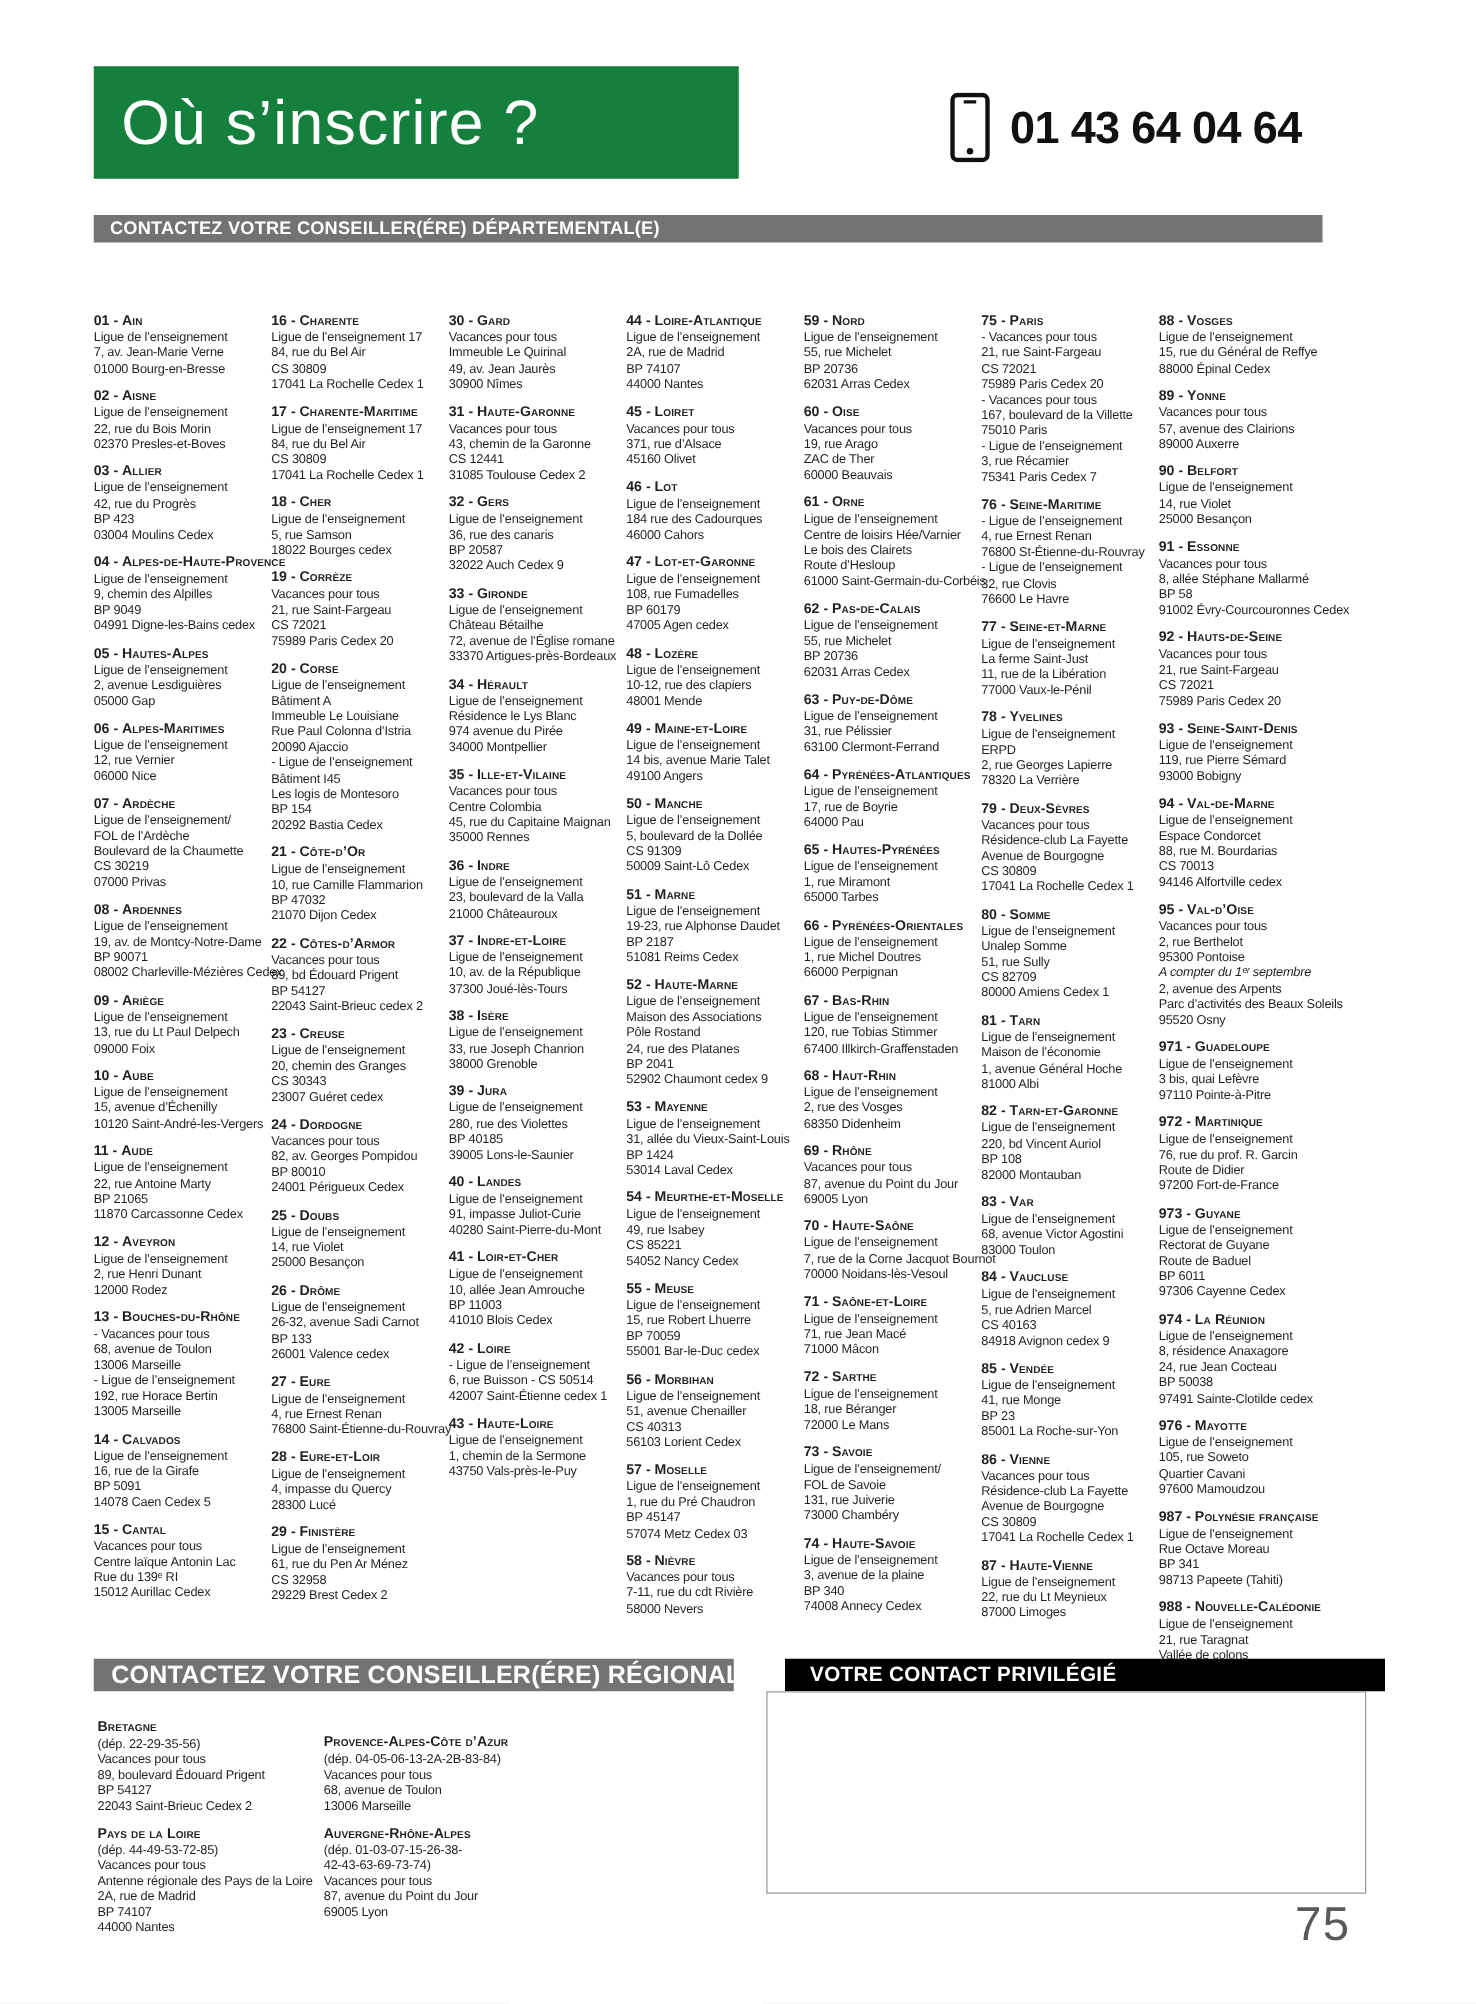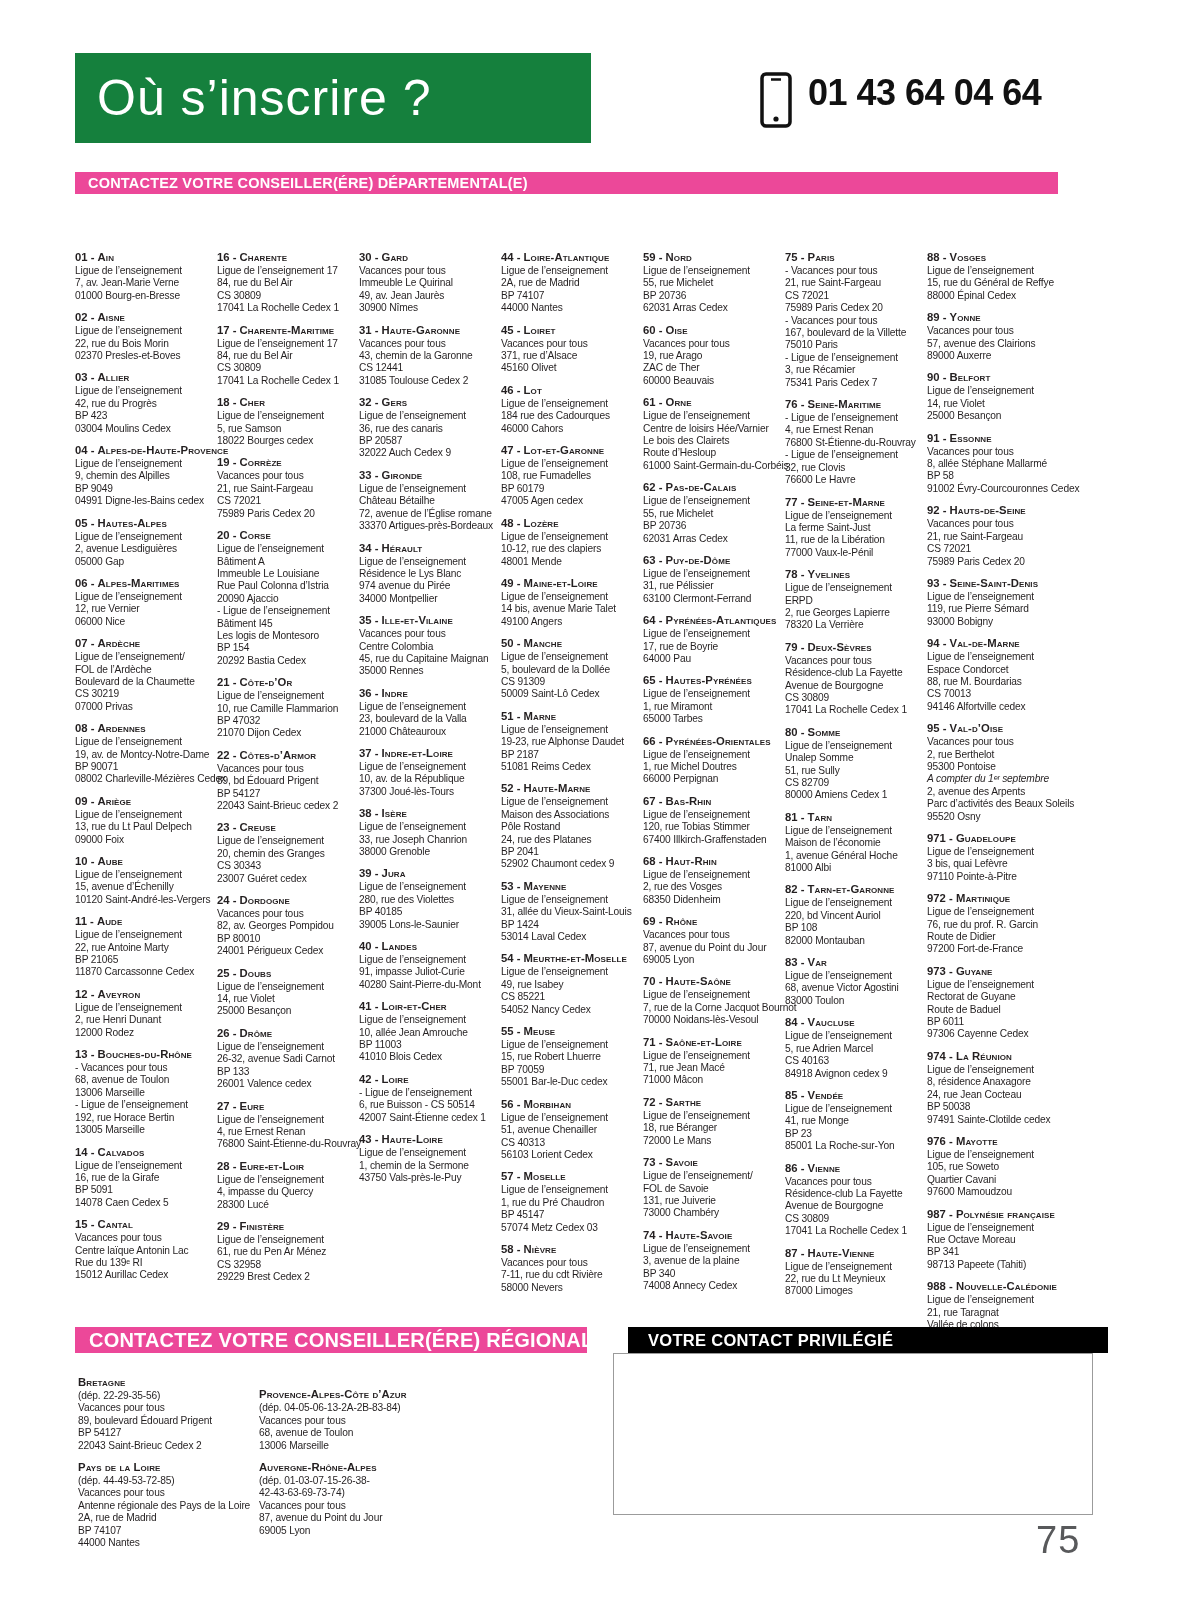--- a/index.html
+++ b/index.html
@@ -10,33 +10,33 @@
   }
   
   .title-banner {
     position:absolute; left:75px; top:53px; width:516px; height:90px;
     background:#15803d; color:#ffffff;
     display:flex; align-items:center; padding-left:22px; box-sizing:border-box;
     font-size:50px; letter-spacing:1px; font-weight:400;
   }
   .phone-row {
     position:absolute; left:760px; top:72px; height:60px;
-    display:flex; align-items:flex-start; gap:16px;
+    display:flex; align-items:center; gap:16px;
   }
   .phone-icon svg { display:block; }
   .phone-number {
     font-size:36px; font-weight:bold; letter-spacing:-0.5px; color:#111111;
     white-space:nowrap;
   }
   
   .bar {
     position:absolute; box-sizing:border-box; color:#ffffff; font-weight:bold;
     white-space:nowrap; overflow:hidden;
   }
-  .bar.mauve { background:#ec4899; }
+  .bar.mauve { background:#737373; }
   .bar.black { background:#000000; }
   .dept-bar  { left:75px;  top:172px;  width:983px; height:22px; line-height:22px; font-size:14.5px; padding-left:13px; letter-spacing:.2px; }
   .reg-bar   { left:75px;  top:1327px; width:512px; height:26px; line-height:26px; font-size:20px; padding-left:14px; letter-spacing:.2px; }
   .priv-bar  { left:628px; top:1327px; width:480px; height:26px; line-height:26px; font-size:16.5px; padding-left:20px; letter-spacing:.3px; }
   .priv-box  {
     position:absolute; left:613px; top:1353px; width:480px; height:162px;
     box-sizing:border-box; background:#ffffff; border:1px solid #9b9b9b;
   }
   
   .dept-columns {

